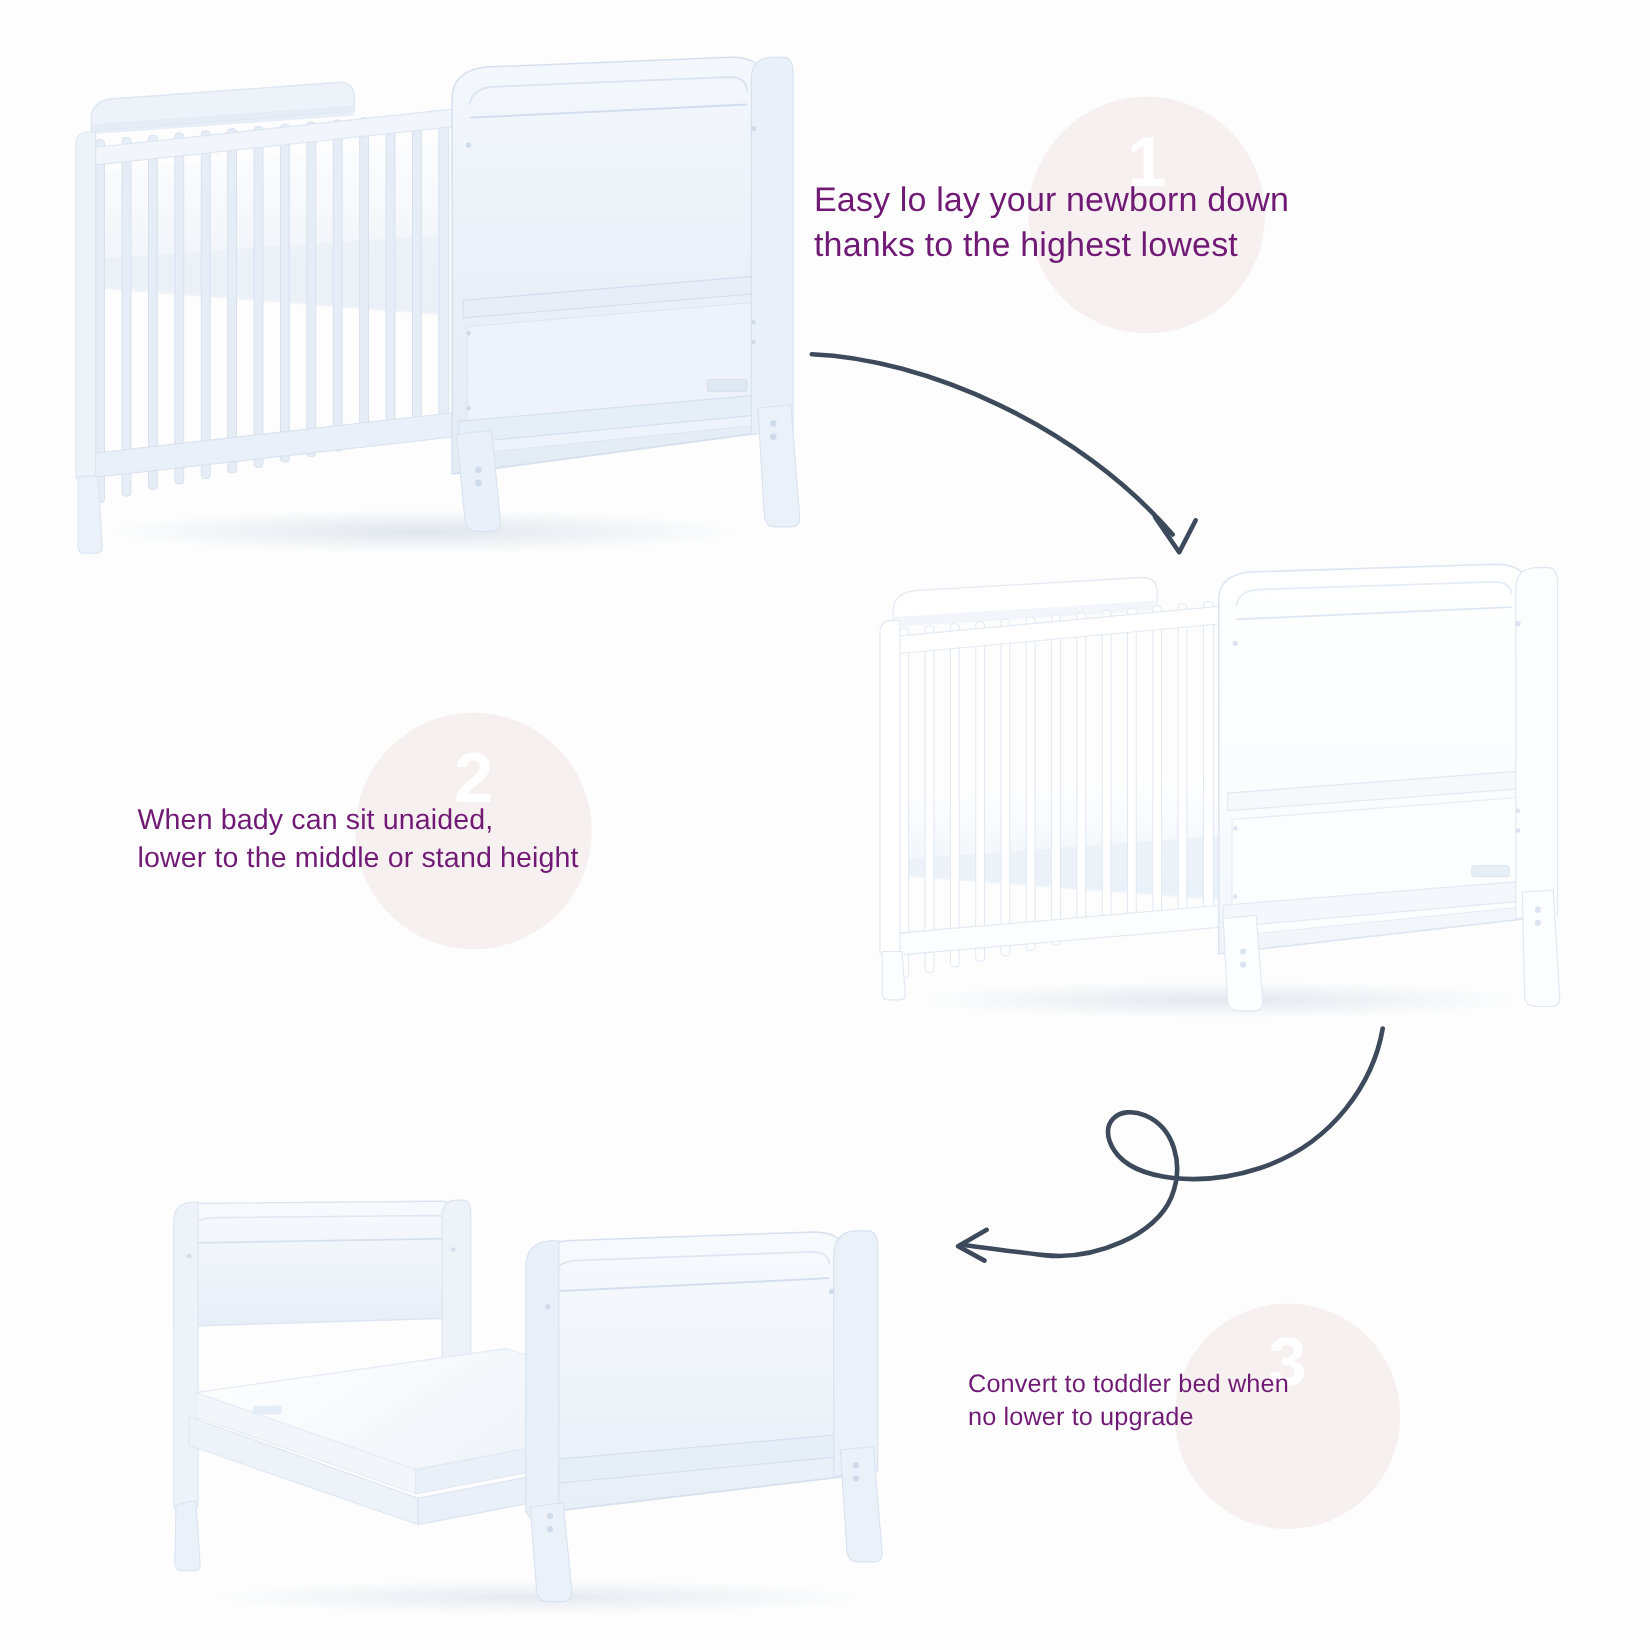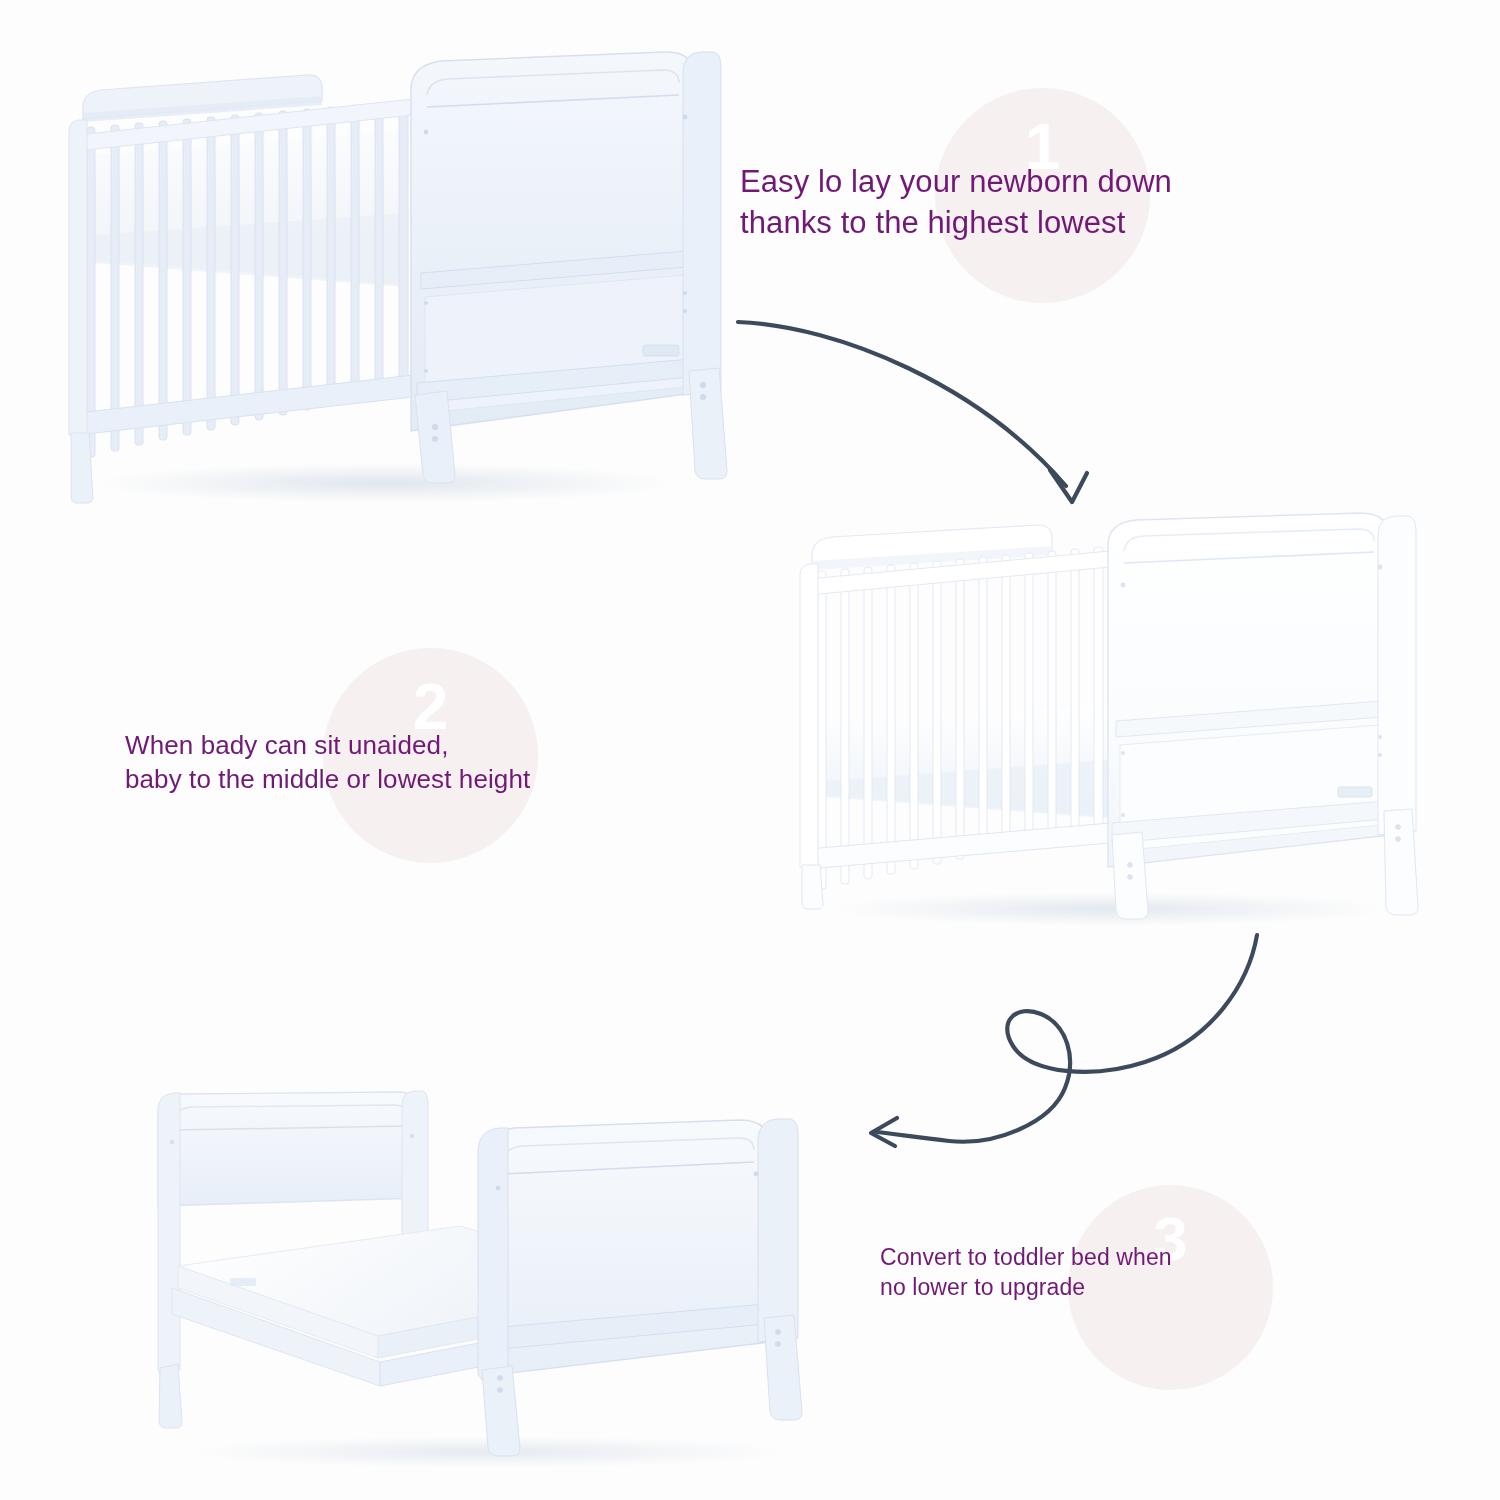--- a/index.html
+++ b/index.html
@@ -226,21 +226,21 @@
       </g>
     </svg>
   </div>
 
   <div class="num-circle" style="left:323px;top:648px;width:215px;height:215px;background:#f7f0f0;font-size:64px;align-items:flex-start;padding-top:22px;box-sizing:border-box;">
     <span>2</span>
   </div>
 
   <div class="caption" style="left:125px;top:728px;width:615px;font-size:26px;">
     <span class="line">When bady can sit unaided,</span>
-    <span class="line">baby to the middle or lowest height</span>
+    <span class="line">lower to the middle or stand height</span>
   </div>
 
   <div class="arrow" style="left:845px;top:890px;width:420px;height:290px;">
     <svg viewBox="0 0 420 290" xmlns="http://www.w3.org/2000/svg">
       <path d="M412,45 C404,92 368,150 300,172
                C248,189 186,184 168,156
                C152,131 172,114 196,124
                C222,135 232,168 220,198
                C206,233 150,256 104,251
                C76,248 50,244 32,242" fill="none" stroke="#3d4a5c" stroke-width="4.2" stroke-linecap="round" stroke-linejoin="round"></path>

